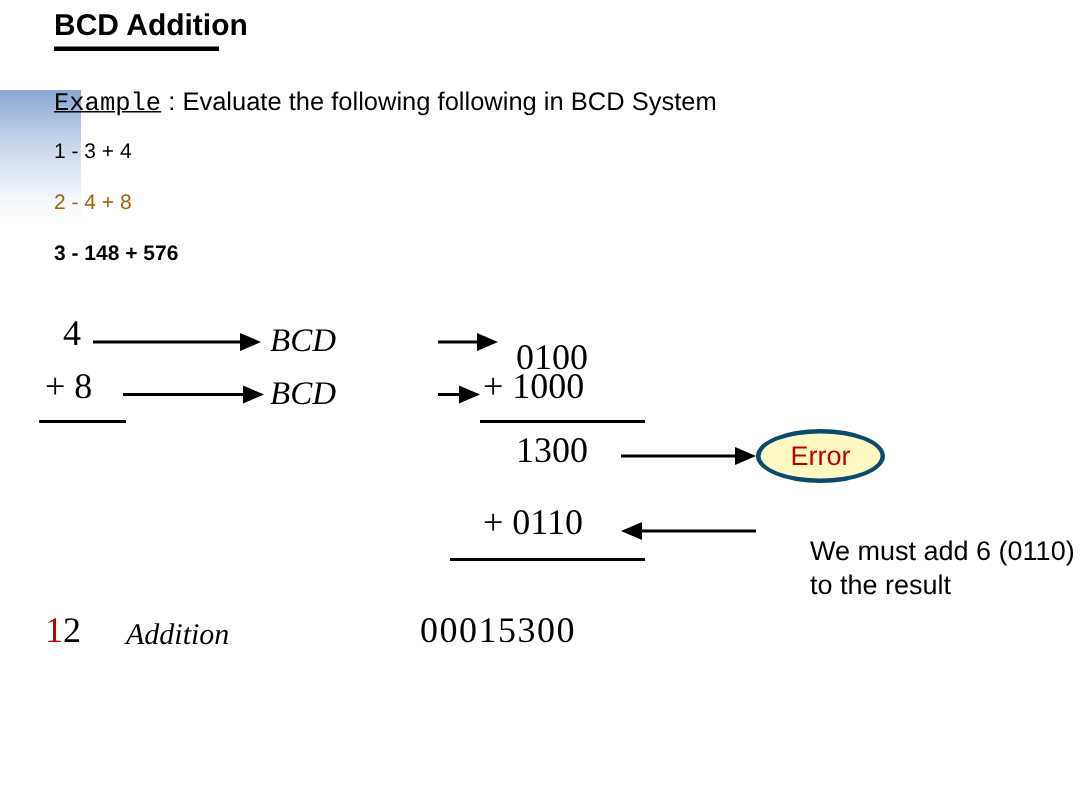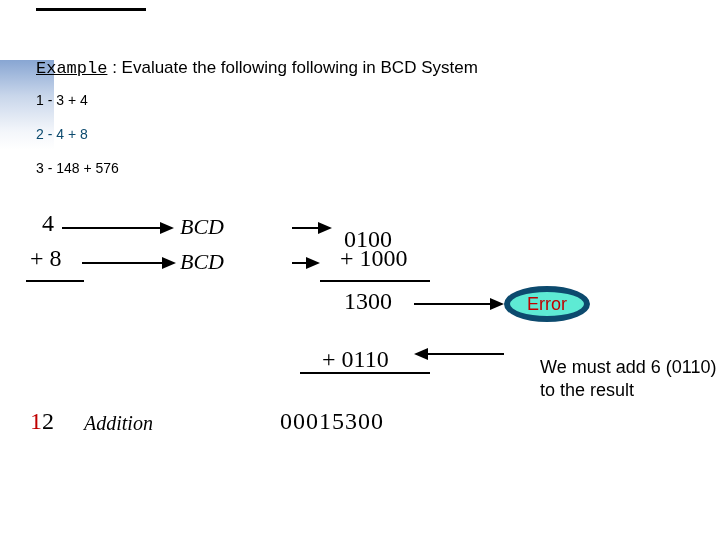--- a/index.html
+++ b/index.html
@@ -32,22 +32,22 @@
     left: 36px;
     top: 58px;
     font-size: 17px;
   }
   .example-line .ex { text-decoration: underline; font-family: Liberation Mono, monospace; }
   .item {
     position: absolute;
     font-size: 14px;
   }
   .item1 { left: 36px; top: 92px; }
-  .item2 { left: 36px; top: 126px; color: #0c4a6e; }
-  .item3 { left: 36px; top: 160px; }
+  .item2 { left: 36px; top: 126px; color: #a16207; }
+  .item3 { left: 36px; top: 160px; font-weight: bold; }
 
   
   .side-accent {
     position: absolute;
     left: 0;
     top: 60px;
     width: 54px;
     height: 90px;
     background: linear-gradient(180deg,
       rgba(0,64,160,0.55) 0%,
@@ -69,39 +69,39 @@
   .plus8    { left: 30px;  top: 245px; font-style: normal; }
   .rule-l1  { position:absolute; left:26px; top:280px; width:58px; height:2px; background:#000; }
   .twelve   { left: 30px;  top: 408px; font-style: normal; text-align: center; }
   .twelve .red { color:#c00000; }
   .decimal  { left: 84px;  top: 412px; font-size:20px; font-style: italic; }
 
   .bcd1     { left: 180px; top: 214px; font-style: italic; font-size:22px; }
   .bcd2     { left: 180px; top: 249px; font-style: italic; font-size:22px; }
 
   .bin0100  { left: 344px; top: 226px; font-style: normal; }
-  .binplus1000 { left: 322px; top: 245px; font-style: normal; margin-left: 18px; }
+  .binplus1000 { left: 322px; top: 245px; font-style: normal; }
   .rule-r1  { position:absolute; left:320px; top:280px; width:110px; height:2px; background:#000; }
   .bin1100  { left: 344px; top: 288px; font-style: normal; }
-  .binplus0110 { left: 322px; top: 346px; font-style: normal; font-family: Liberation Serif, serif; }
+  .binplus0110 { left: 322px; top: 336px; font-style: normal; font-family: Liberation Serif, serif; }
   .rule-r2  { position:absolute; left:300px; top:372px; width:130px; height:2px; background:#000; }
   .bin00010010 { left: 280px; top: 408px; font-style: normal; letter-spacing: 1px; }
 
   
   .arrow { position:absolute; }
   .arrow line, .arrow polyline { stroke:#000; stroke-width:2; fill:none; }
   .arrow polygon { fill:#000; }
 
   
   .error-bubble {
     position: absolute;
     left: 504px; top: 286px;
     width: 86px; height: 36px;
-    background: #5eead4;
-    border: 6px solid #0c4a6e;
+    background: #fef9c3;
+    border: 3px solid #0c4a6e;
     border-radius: 50%;
     display: flex; align-items: center; justify-content: center;
     font-family: "Comic Sans MS", sans-serif;
     font-size: 18px;
     color: #c00000;
   }
 
   .note {
     position: absolute;
     left: 540px; top: 356px;
@@ -110,20 +110,21 @@
     font-size: 18px;
     line-height: 1.25;
   }
 </style>
 </head>
 <body>
 
 <div class="side-accent"></div>
 
 <div class="title-wrap">
+  <div class="title">BCD Addition</div>
   <div class="title-underline"></div>
 </div>
 
 <div class="example-line">
   <span class="ex">Example</span><span> : Evaluate the following following in BCD System</span>
 </div>
 
 <div class="item item1">1 - 3 + 4</div>
 <div class="item item2">2 - 4 + 8</div>
 <div class="item item3">3 - 148 + 576</div>

